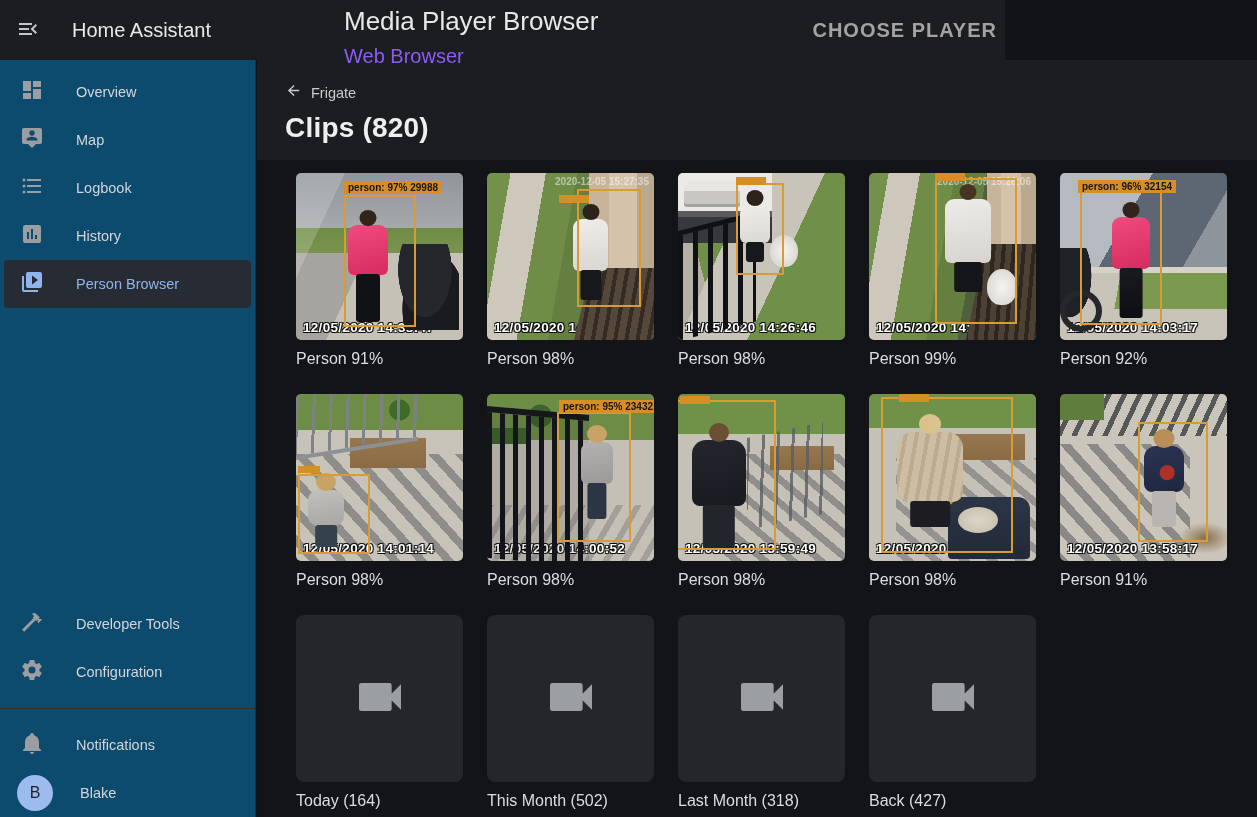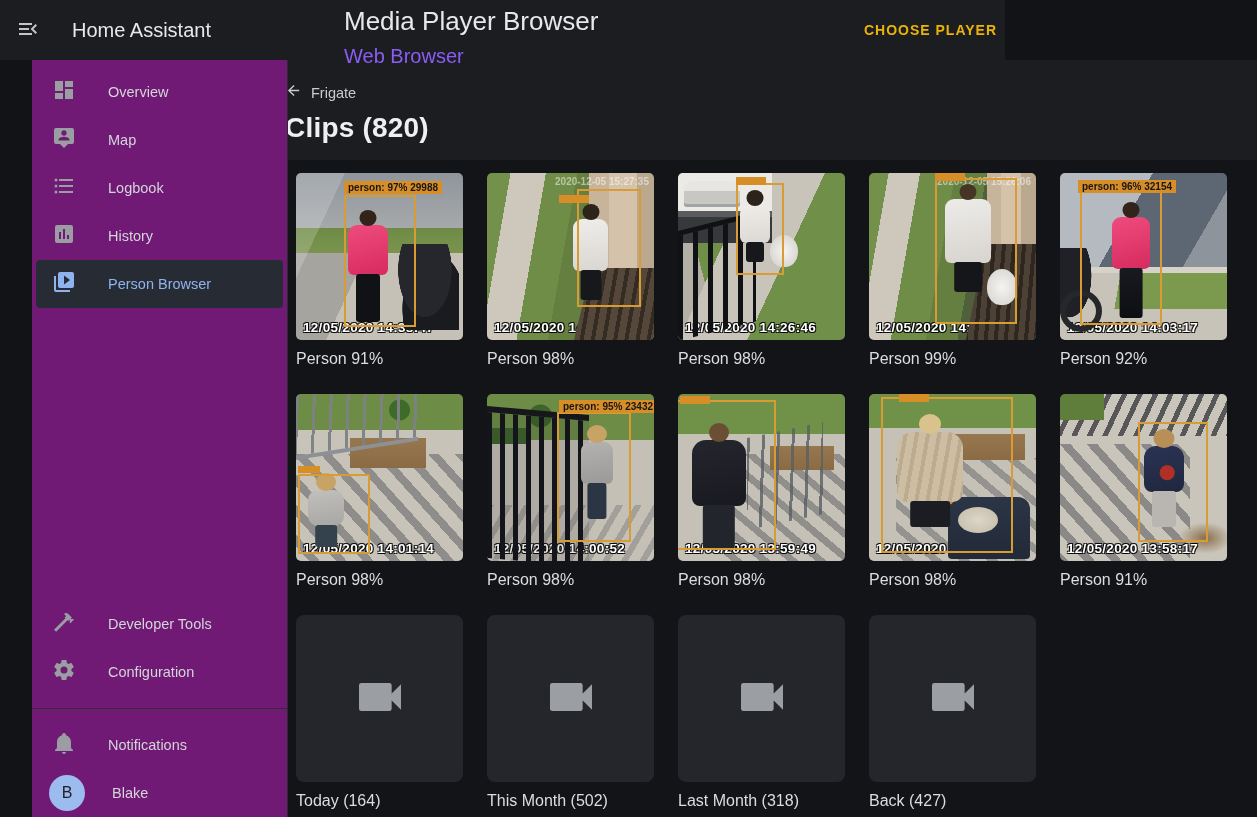--- a/index.html
+++ b/index.html
@@ -10,27 +10,27 @@
   .topbar { position:absolute; left:0; top:0; width:1005px; height:60px;
     background:#1c1d20; display:flex; align-items:center; padding:0 4px; z-index:5; }
   .menu-btn { width:48px; height:48px; border:none; background:transparent; cursor:pointer;
     display:flex; align-items:center; justify-content:center; }
   .menu-btn svg { width:24px; height:24px; fill:#c3c5c8; }
   .ha-title { color:#e7e8ea; font-size:20px; margin-left:20px; font-weight:400; }
   .page-heading { position:absolute; left:344px; top:9px; }
   .page-heading .t1 { color:#e7e8ea; font-size:26px; line-height:24px; }
   .page-heading .t2 { color:#8b5cf6; font-size:20px; line-height:18px; margin-top:14px; }
   .choose-player { margin-left:auto; background:transparent; border:none; cursor:pointer;
-    color:#eab308; font-size:14px; font-weight:700; letter-spacing:1px; padding:8px 4px;
+    color:#a3a3a3; font-size:20px; font-weight:700; letter-spacing:1px; padding:8px 4px;
     font-family:"Liberation Sans", sans-serif; }
 
   
   .sidebar { position:absolute; left:0; top:60px; width:256px; height:757px;
-    background:#701a75; border-right:1px solid #2a2c30; display:flex; flex-direction:column;
-    padding-top:8px; z-index:4;margin-left:32px; }
+    background:#0c4a6e; border-right:1px solid #2a2c30; display:flex; flex-direction:column;
+    padding-top:8px; z-index:4; }
   .nav-item { height:48px; margin:0 4px; border-radius:4px; display:flex; align-items:center;
     padding-left:16px; cursor:pointer; }
   .nav-item svg { width:24px; height:24px; fill:#9a9da2; flex:none; }
   .nav-item .lbl { color:#d3d5d8; font-size:14.5px; font-weight:500; margin-left:32px; }
   .nav-item.selected { background:#272c34; }
   .nav-item.selected svg { fill:#8fb3ee; }
   .nav-item.selected .lbl { color:#8fb3ee; }
   .side-spacer { flex:1; }
   .side-divider { height:1px; background:#2e3034; margin:12px 0; }
   .user-item { height:48px; margin:0 4px; display:flex; align-items:center; padding-left:13px; cursor:pointer; }

